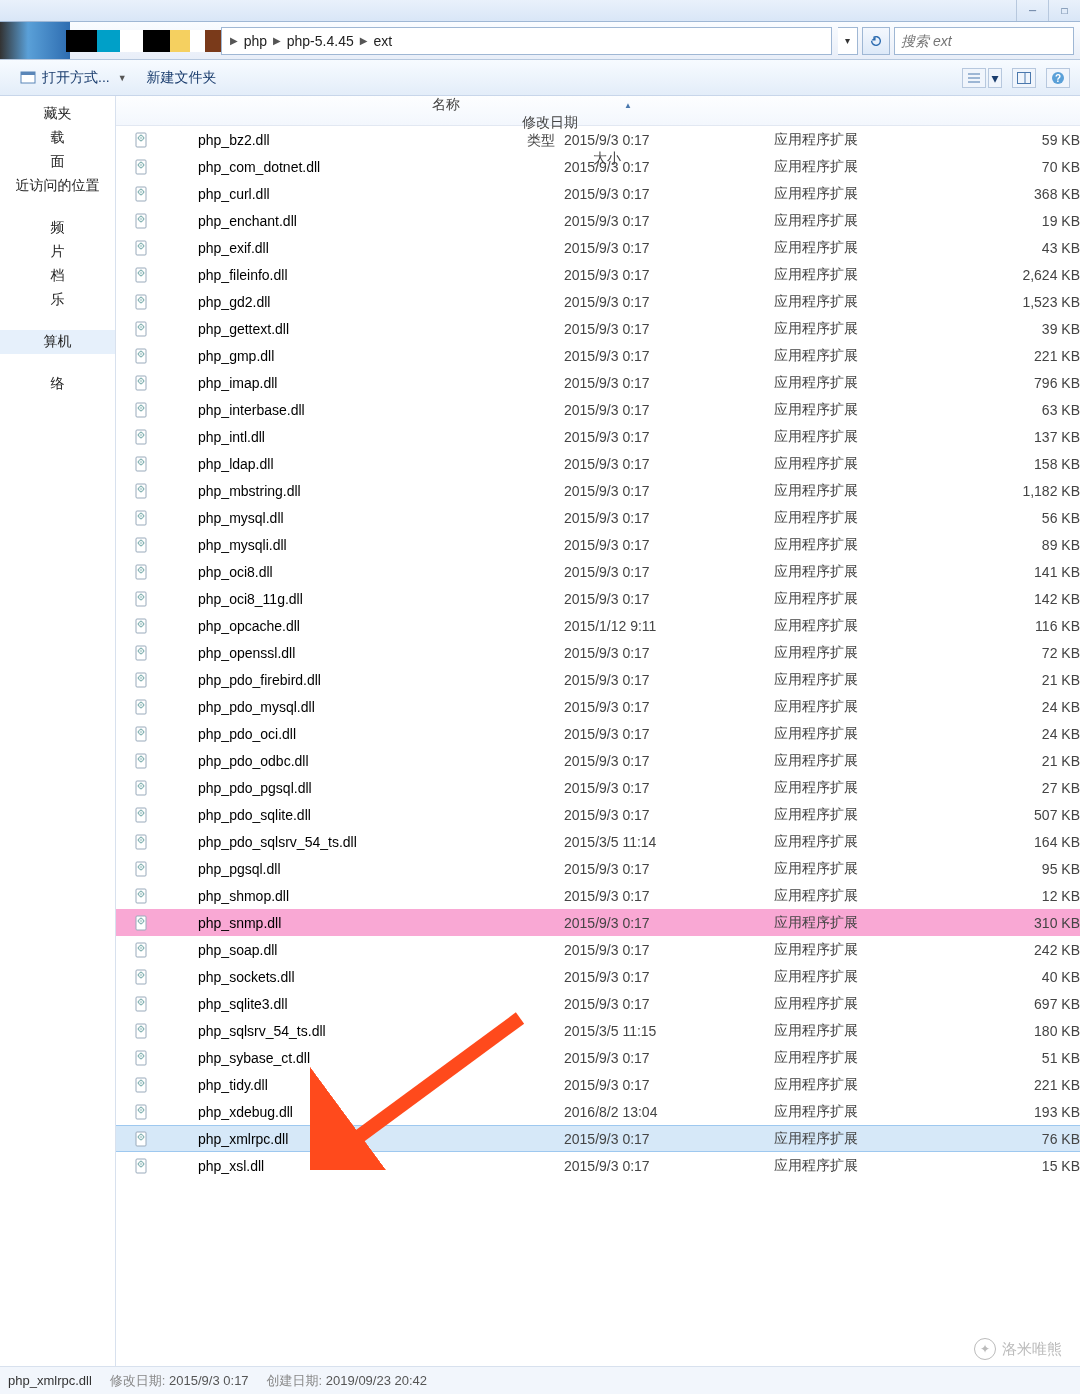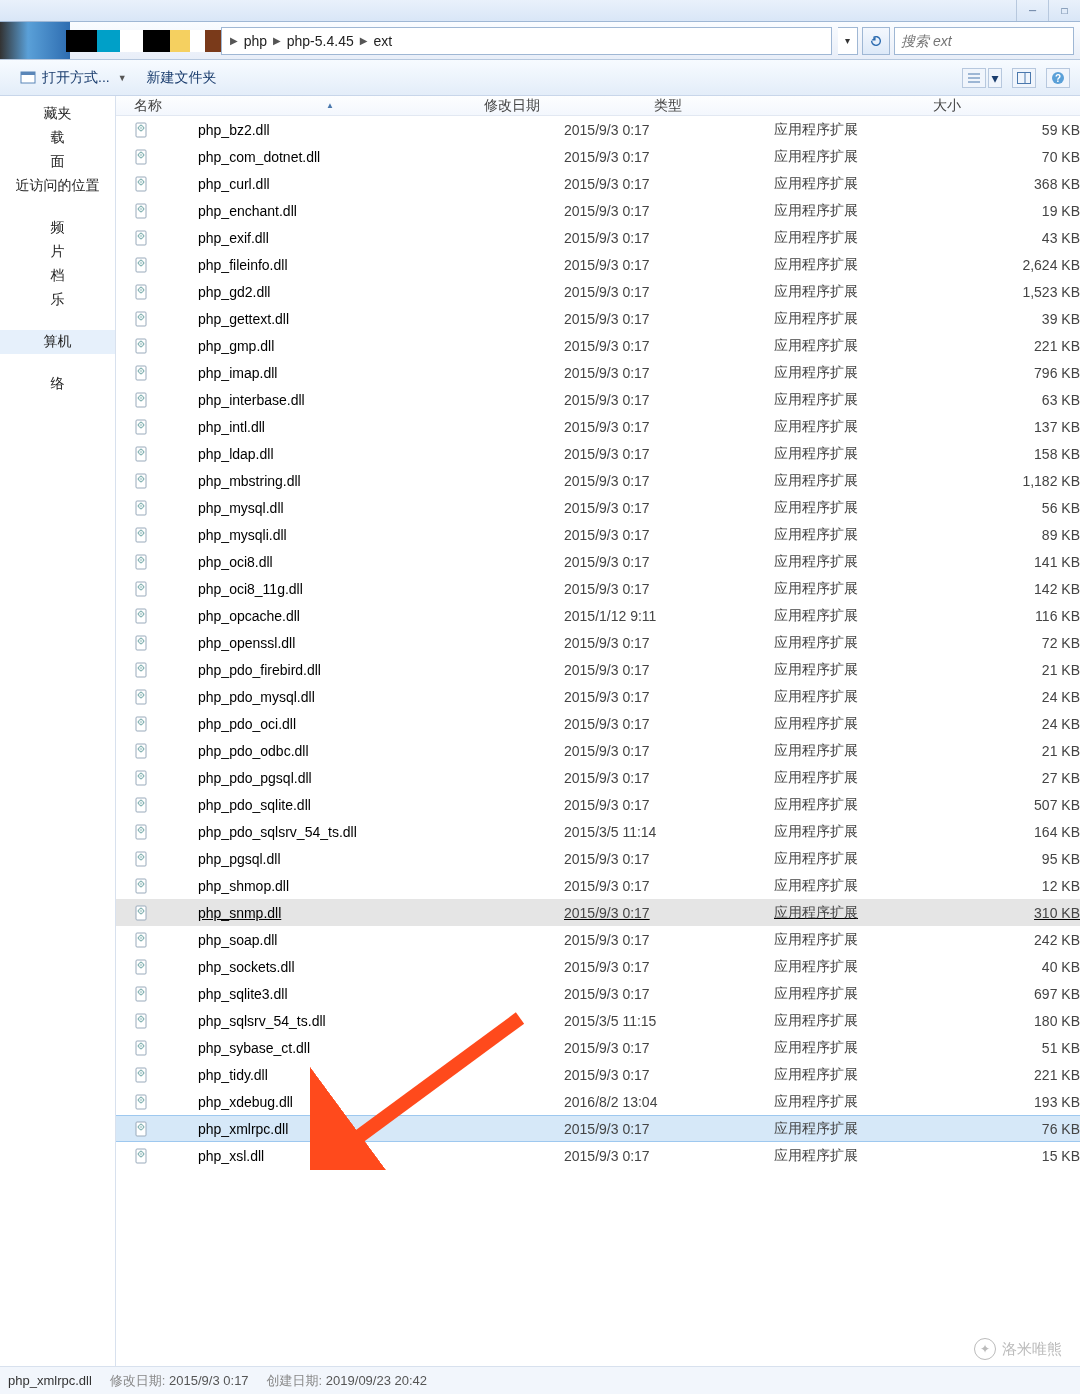--- a/index.html
+++ b/index.html
@@ -35,37 +35,37 @@
 .sqicon { width:24px; height:20px; border:1px solid #b7c8de; background:#f0f5fc; display:flex; align-items:center; justify-content:center; }
 
 
 .body { display:flex; height: calc(100% - 22px - 38px - 36px - 28px); }
 .sidebar { width: 116px; border-right: 1px solid #d8e1ee; padding: 6px 0 0 0; font-size:14px; color:#222; overflow:hidden;text-align:center; }
 .sidebar .item { padding: 3px 4px 3px 4px; white-space:nowrap; }
 .sidebar .sel { background:#e6f0fb; }
 .sidebar .spacer { height: 18px; }
 
 .main { flex:1; display:flex; flex-direction:column; overflow:hidden; }
-.cols { height: 20px; border-bottom: 1px solid #e2e8f2; display:flex; align-items:center; font-size:14px; color:#444; padding-left:18px; background: linear-gradient(#fdfeff,#f3f7fd); }
+.cols { height: 30px; border-bottom: 1px solid #e2e8f2; display:flex; align-items:center; font-size:14px; color:#444; padding-left:18px; background: linear-gradient(#fdfeff,#f3f7fd); flex-direction: column; }
 .cols .c-name { width: 350px; display:flex; align-items:center; gap:4px; }
 .cols .c-date { width: 170px; }
 .cols .c-type { width: 160px; }
 .cols .c-size { flex:1; text-align:center; }
 .sortcaret { font-size:8px; color:#4a78ad; margin-left:160px; }
 
 .filelist { flex:1; overflow:hidden; }
 .row { height: 27px; display:flex; align-items:center; padding-left:18px; font-size:14px;gap:40px; }
 .row .ic { width:16px; height:16px; margin-right:8px; display:flex; align-items:center; justify-content:center; }
 .row .ic svg { width:16px; height:16px; }
 .row .nm { width: 326px; white-space:nowrap; overflow:hidden; }
 .row .dt { width: 170px; color:#444; }
 .row .tp { width: 160px; color:#444; }
 .row .sz { flex:1; color:#444; text-align:right; }
 .row.sel { background:#d6e8f8; border:1px solid #9ec8ef; border-left:none; border-right:none; }
-.row.hov { background:#e5e5e5;text-decoration:underline; }
+.row.hov { background:#f9a8d4; }
 
 .arrow-annot { position:absolute; left:310px; top:1010px; pointer-events:none; }
 .arrow-annot svg { width: 230px; height: 160px; }
 
 
 .statusbar { height: 28px; border-top:1px solid #d8e1ee; background:#f2f6fc; display:flex; align-items:center; font-size:13px; color:#555; padding-left:8px; gap:18px; }
 .statusbar .fn { color:#333; }
 .statusbar .lbl { color:#888; }
 
 .watermark { position:absolute; right:18px; bottom:34px; color:#bbb; font-size:15px; display:flex; align-items:center; gap:6px; }

